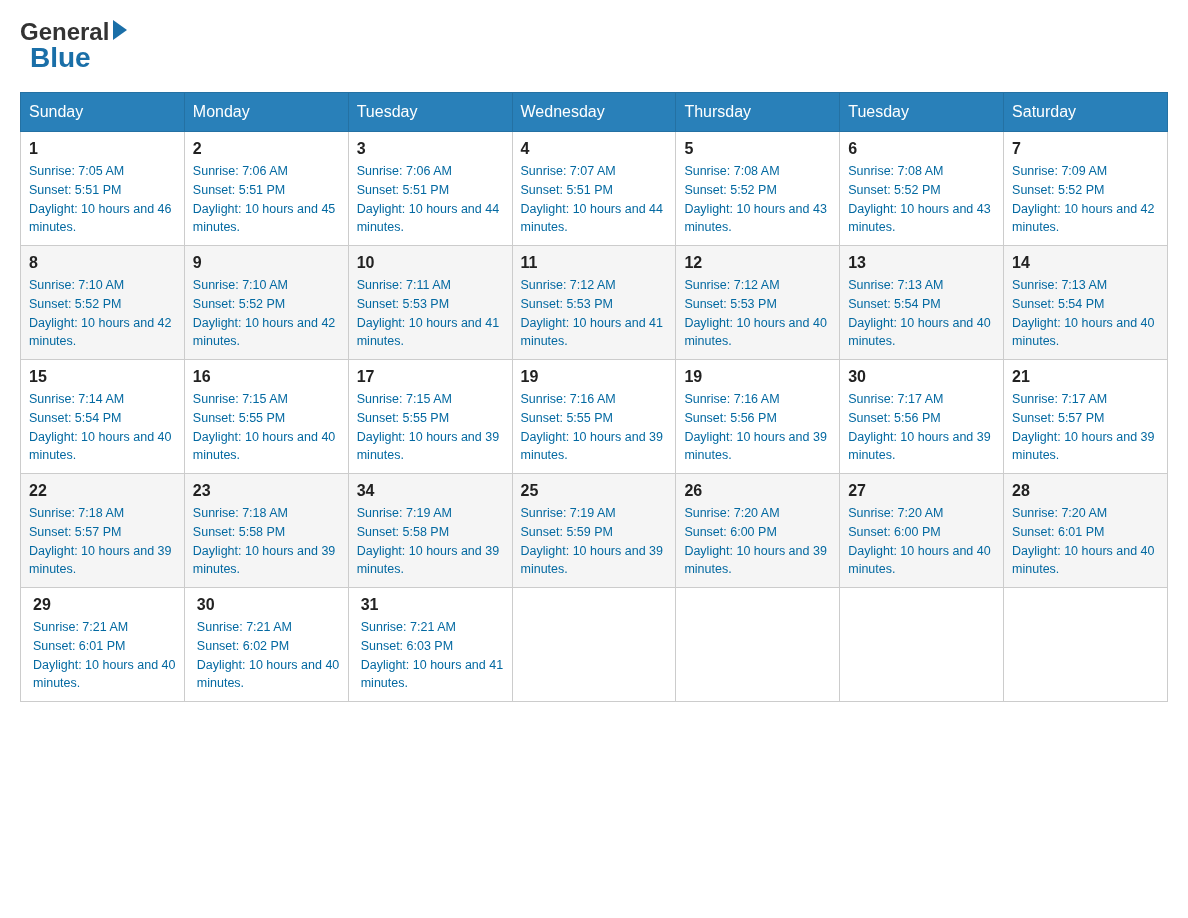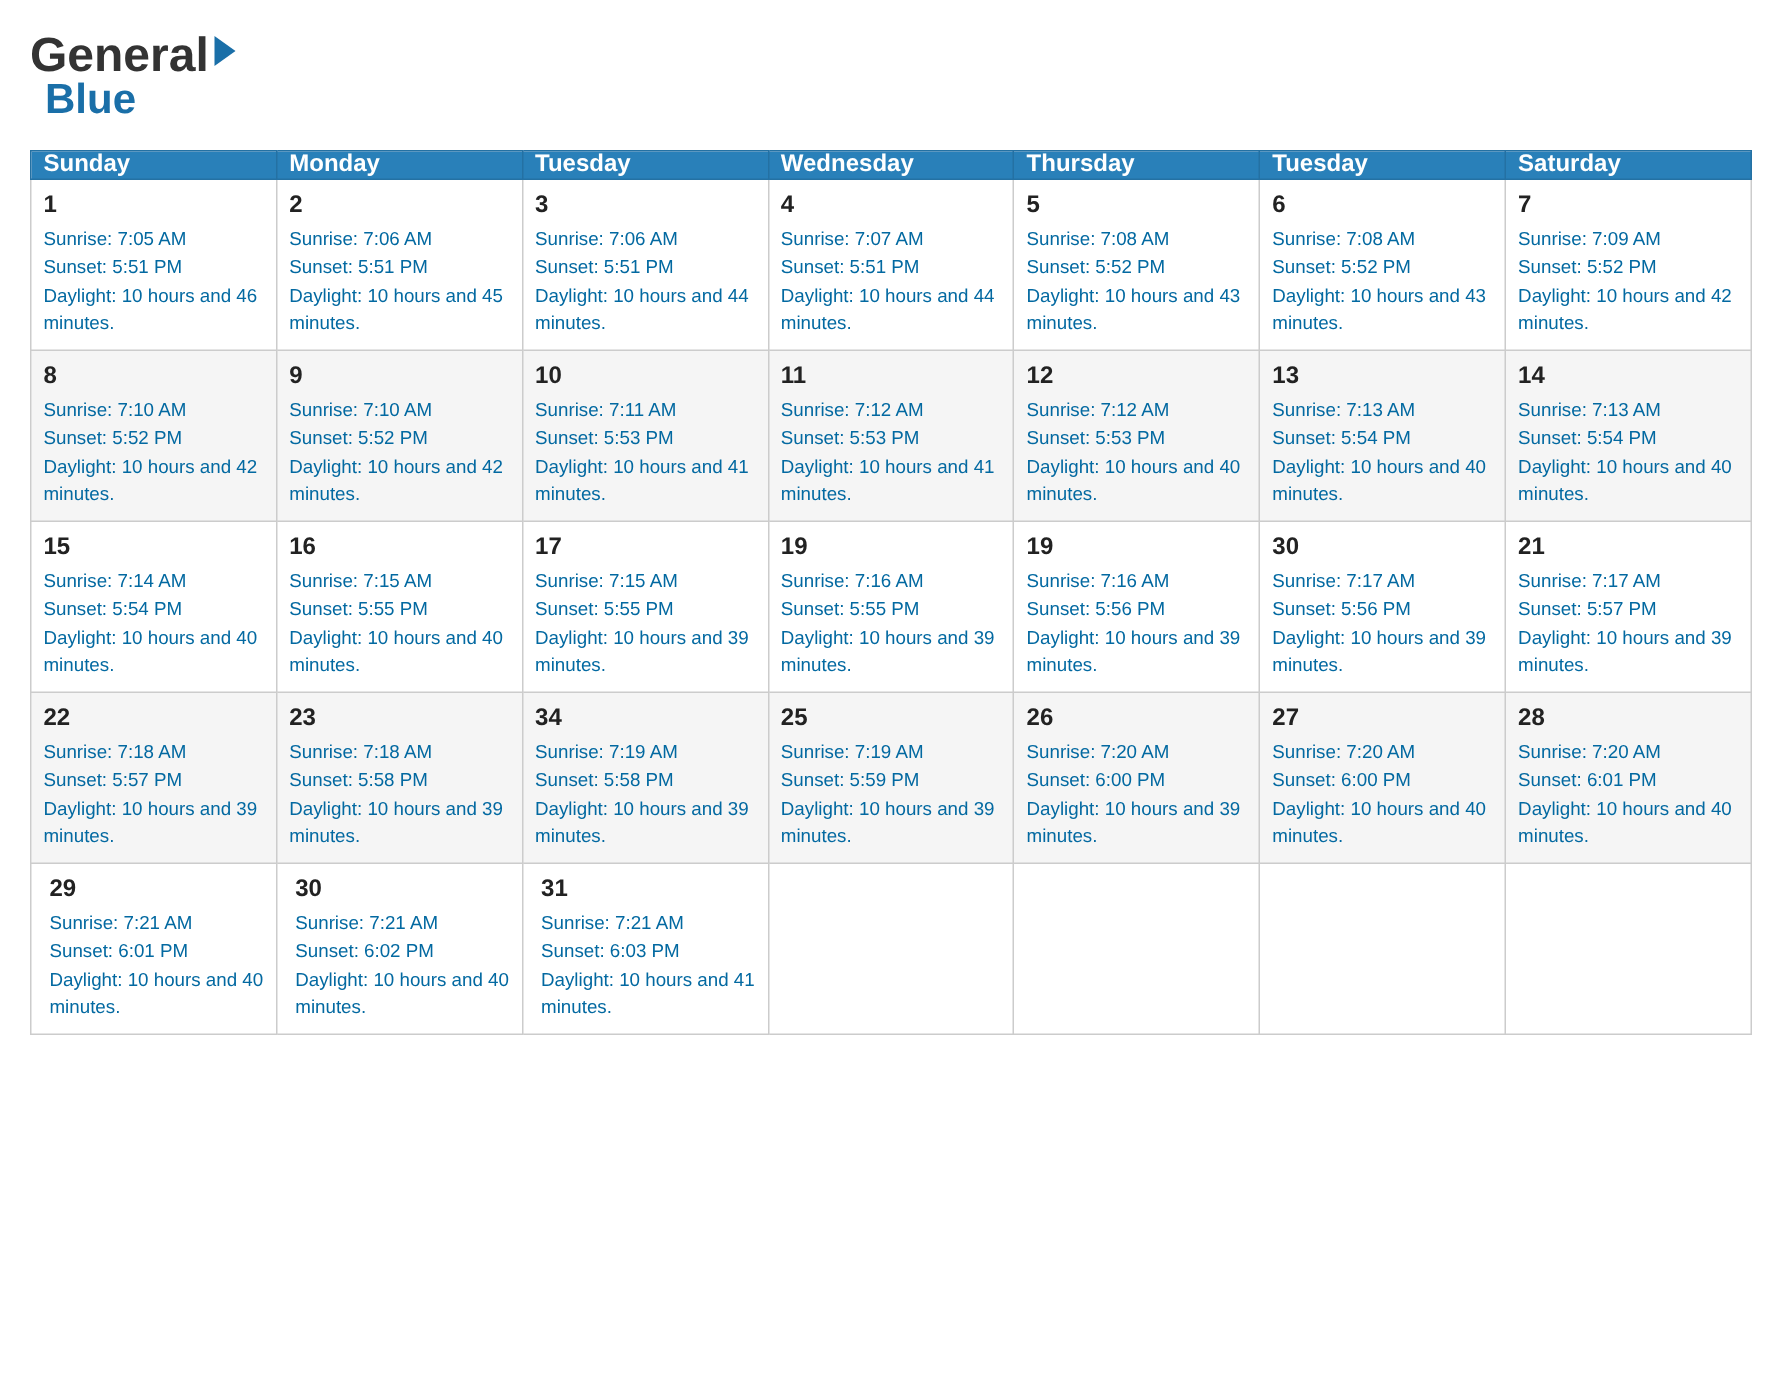--- a/index.html
+++ b/index.html
@@ -15,21 +15,21 @@
       justify-content: space-between;
       align-items: flex-start;
       margin-bottom: 20px;
     }
     .logo {
       display: flex;
       flex-direction: column;
       align-items: flex-start;
     }
     .logo-general {
-      font-size: 32px;
+      font-size: 24px;
       font-weight: bold;
       color: #333;
       line-height: 1;
     }
     .logo-blue {
       font-size: 28px;
       font-weight: bold;
       color: #1a6fa8;
       line-height: 1;
       padding-left: 10px;
@@ -62,23 +62,23 @@
       margin-top: 4px;
     }
     table {
       width: 100%;
       border-collapse: collapse;
       table-layout: fixed;
     }
     thead th {
       background-color: #2980b9;
       color: #fff;
-      padding: 0 8px;
+      padding: 10px 8px;
       font-size: 16px;
-      font-weight: bold;
+      font-weight: normal;
       text-align: left;
       border: 1px solid #2471a3;
     }
     tbody td {
       border: 1px solid #ccc;
       padding: 8px;
       vertical-align: top;
       font-size: 13px;
       color: #333;
       height: 110px;

